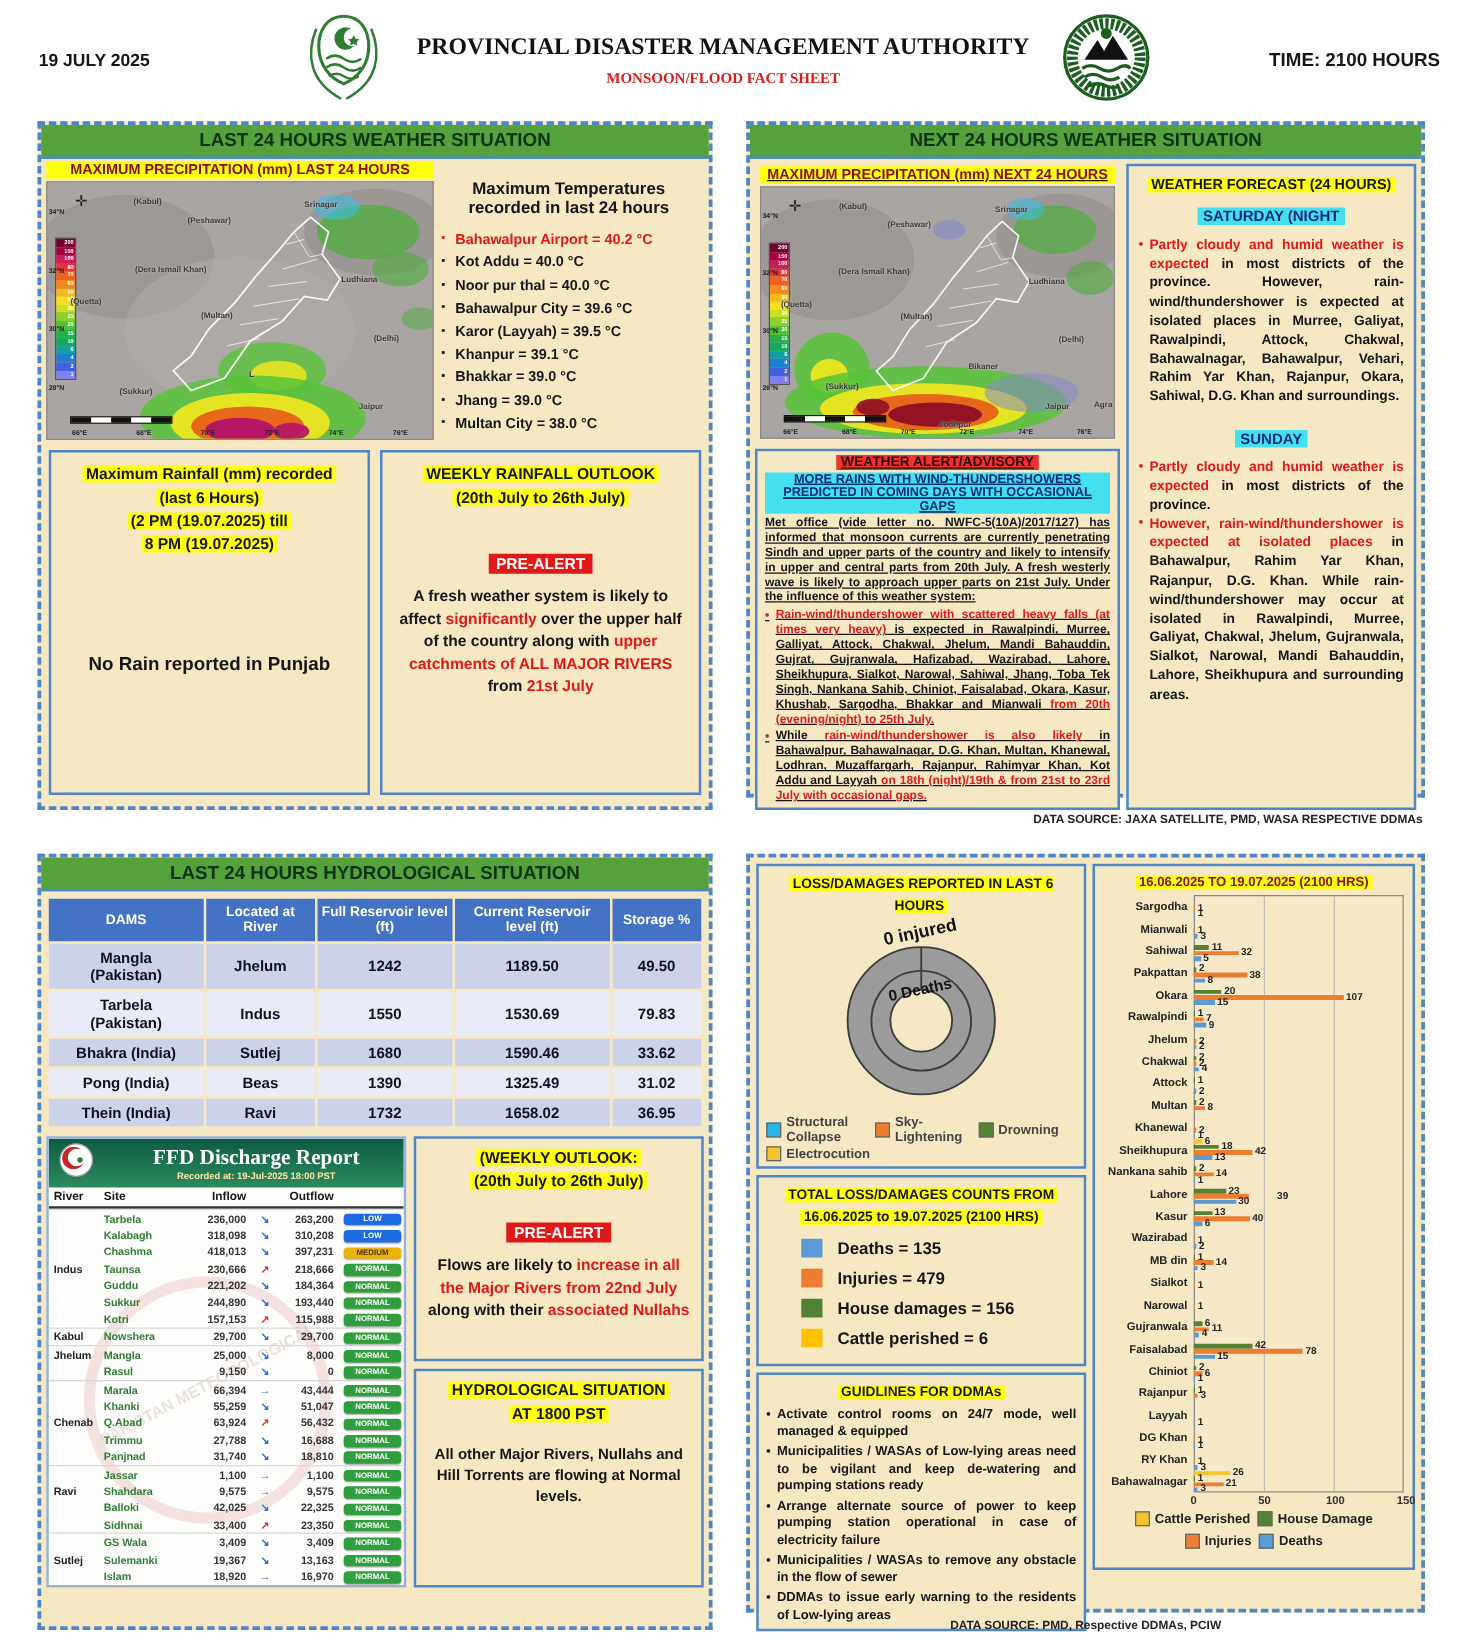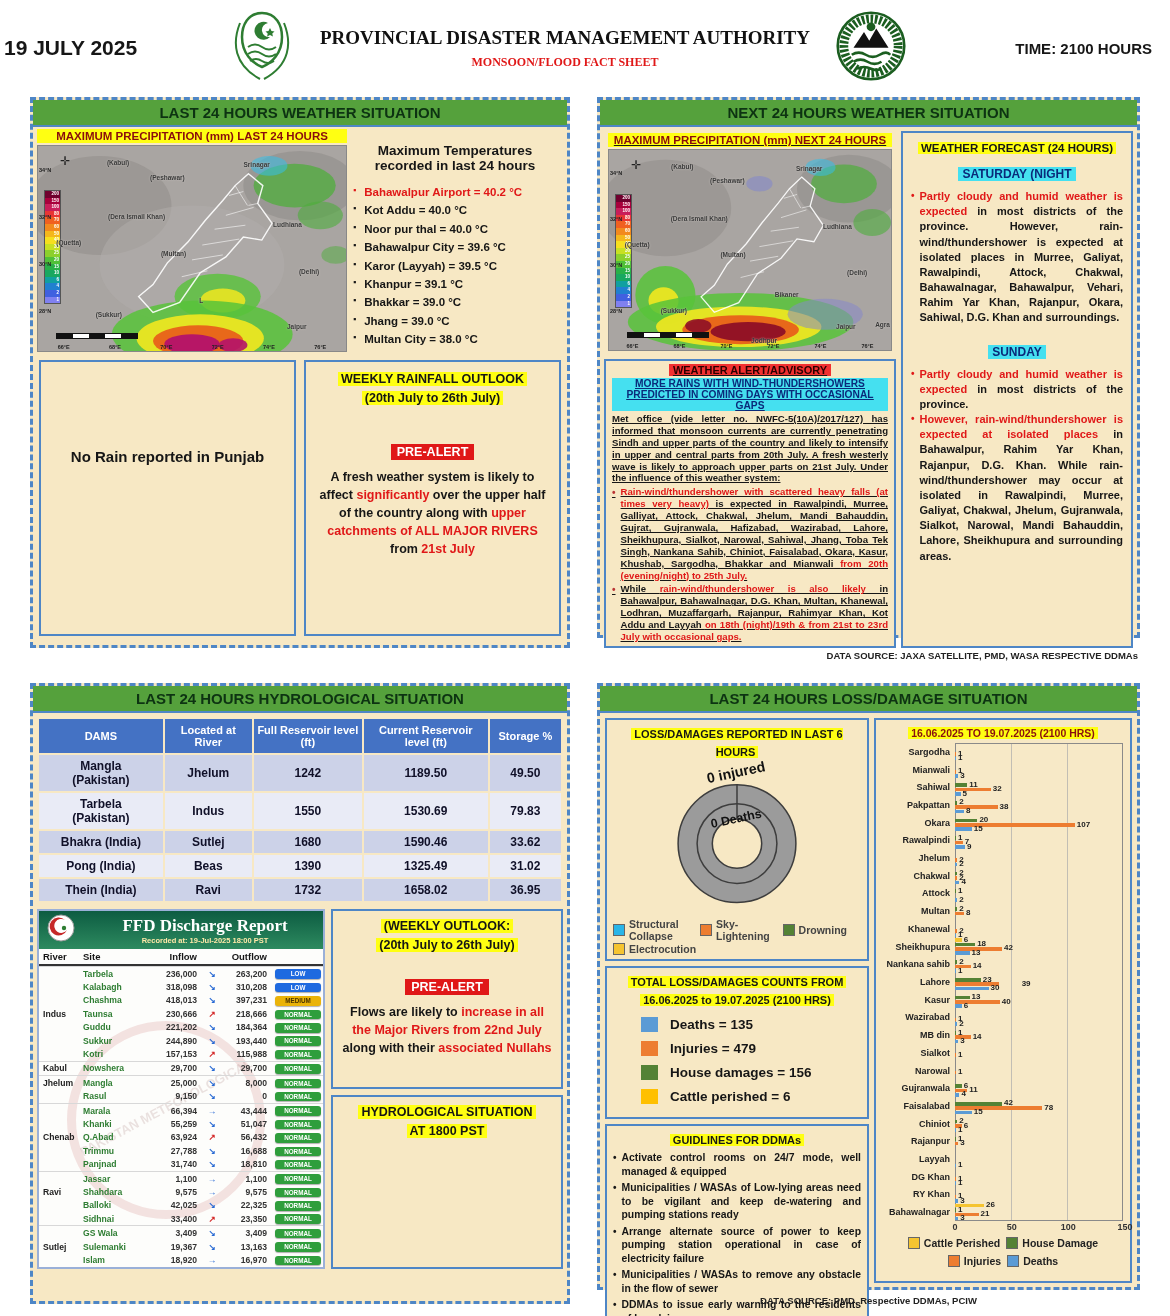--- a/index.html
+++ b/index.html
@@ -1,21 +1,21 @@
 <!DOCTYPE html>
 <html><head>
 <meta charset="utf-8">
 <style>
   html,body{margin:0;padding:0;background:#ffffff;}
   #page{position:relative;width:1170px;height:1316px;background:#ffffff;
         font-family:"Liberation Sans",sans-serif;color:#161616;overflow:hidden;}
 
   
   .hdr{position:absolute;left:0;top:0;width:100%;height:96px;display:flex;align-items:center;}
-  .hdr-date{width:170px;font-size:21px;font-weight:bold;padding-left:4px;}
+  .hdr-date{width:170px;font-size:14px;font-weight:bold;padding-left:31px;}
   .hdr-center{flex:1;display:flex;align-items:center;justify-content:center;gap:26px;}
   .hdr-titles{text-align:center;}
   .hdr-title{font-family:"Liberation Serif",serif;font-size:19px;font-weight:bold;color:#111;}
   .hdr-sub{font-family:"Liberation Serif",serif;font-size:12px;font-weight:bold;color:#e01818;margin-top:6px;}
   .hdr-time{width:190px;font-size:15px;font-weight:bold;text-align:right;padding-right:18px;}
 
   
   .panel{position:absolute;border:3px dashed #4e86c6;background:#f7e8c4;box-sizing:border-box;}
   #p1{left:30px;top:97px;width:540px;height:551px;}
   #p2{left:597px;top:97px;width:543px;height:541px;}
@@ -313,20 +313,21 @@
             </div>
             <div class="temp-item">
               <span class="sq">▪</span>
               <span>Multan City = 38.0 °C</span>
             </div>
           </div>
       </div>
     </div>
     <div class="p1-bottom">
       <div class="bluebox">
+        <div class="box-title"><span class="ylhl">Maximum Rainfall (mm) recorded</span><br><span class="ylhl">(last 6 Hours)</span><br><span class="ylhl">(2 PM (19.07.2025) till</span><br><span class="ylhl">8 PM (19.07.2025)</span><br></div>
         <div class="rain-body">No Rain reported in Punjab</div>
       </div>
       <div class="bluebox" style="text-align:center;">
         <div class="box-title"><span class="ylhl">WEEKLY RAINFALL OUTLOOK</span><br><span class="ylhl">(20th July to 26th July)</span><br></div>
         <div style="margin-top:34px;"><span class="badge">PRE-ALERT</span></div>
         <div class="outlook-body"><span>A fresh weather system is likely to affect </span><span class="c-r">significantly</span><span> over the upper half of the country along with </span><span class="c-r">upper catchments of ALL MAJOR RIVERS</span><span> from </span><span class="c-r">21st July</span></div>
       </div>
     </div>
   </div>
 
@@ -709,27 +710,27 @@
           </div>
       </div>
       <div class="p3-right">
         <div class="bluebox" id="p3-outlook" style="text-align:center;">
           <div class="box-title"><span class="ylhl">(WEEKLY OUTLOOK:</span><br><span class="ylhl">(20th July to 26th July)</span><br></div>
           <div style="margin-top:22px;"><span class="badge">PRE-ALERT</span></div>
           <div class="outlook-body"><span>Flows are likely to </span><span class="c-r">increase in all the Major Rivers from 22nd July</span><span> along with their </span><span class="c-r">associated Nullahs</span></div>
         </div>
         <div class="bluebox" id="p3-hydro" style="text-align:center;">
           <div class="box-title"><span class="ylhl">HYDROLOGICAL SITUATION</span><br><span class="ylhl">AT 1800 PST</span><br></div>
+          <div class="hydro-body2">All other Major Rivers, Nullahs and Hill Torrents are flowing at Normal levels.</div>
         </div>
       </div>
     </div>
   </div>
 
   <div id="p4" class="panel">
-    <div class="panel-h">LAST 24 HOURS LOSS/DAMAGE SITUATION</div>
     <div class="p4-main">
       <div class="p4-left">
         <div class="bluebox">
           <div class="b-title"><span class="ylhl">LOSS/DAMAGES REPORTED IN LAST 6 HOURS</span></div>
           <div class="donut-wrap">
             <svg width="170" height="152" viewBox="0 0 170 160">
               <circle cx="85" cy="88" r="62" fill="#9b9b9b" stroke="#3d3d3d" stroke-width="1.6"></circle>
               <circle cx="85" cy="88" r="42" fill="#9b9b9b" stroke="#3d3d3d" stroke-width="1.6"></circle>
               <circle cx="85" cy="88" r="26" fill="#f7e8c4" stroke="#3d3d3d" stroke-width="1.6"></circle>
               <line x1="85" y1="26" x2="85" y2="46" stroke="#3d3d3d" stroke-width="1.6"></line>

